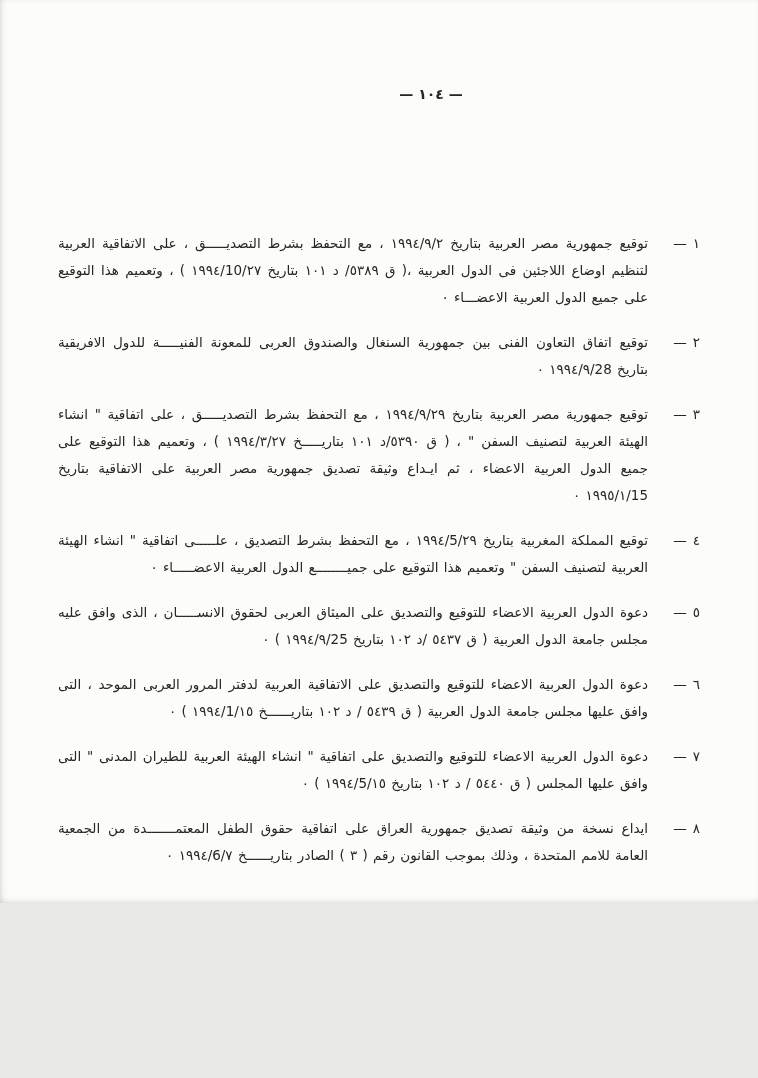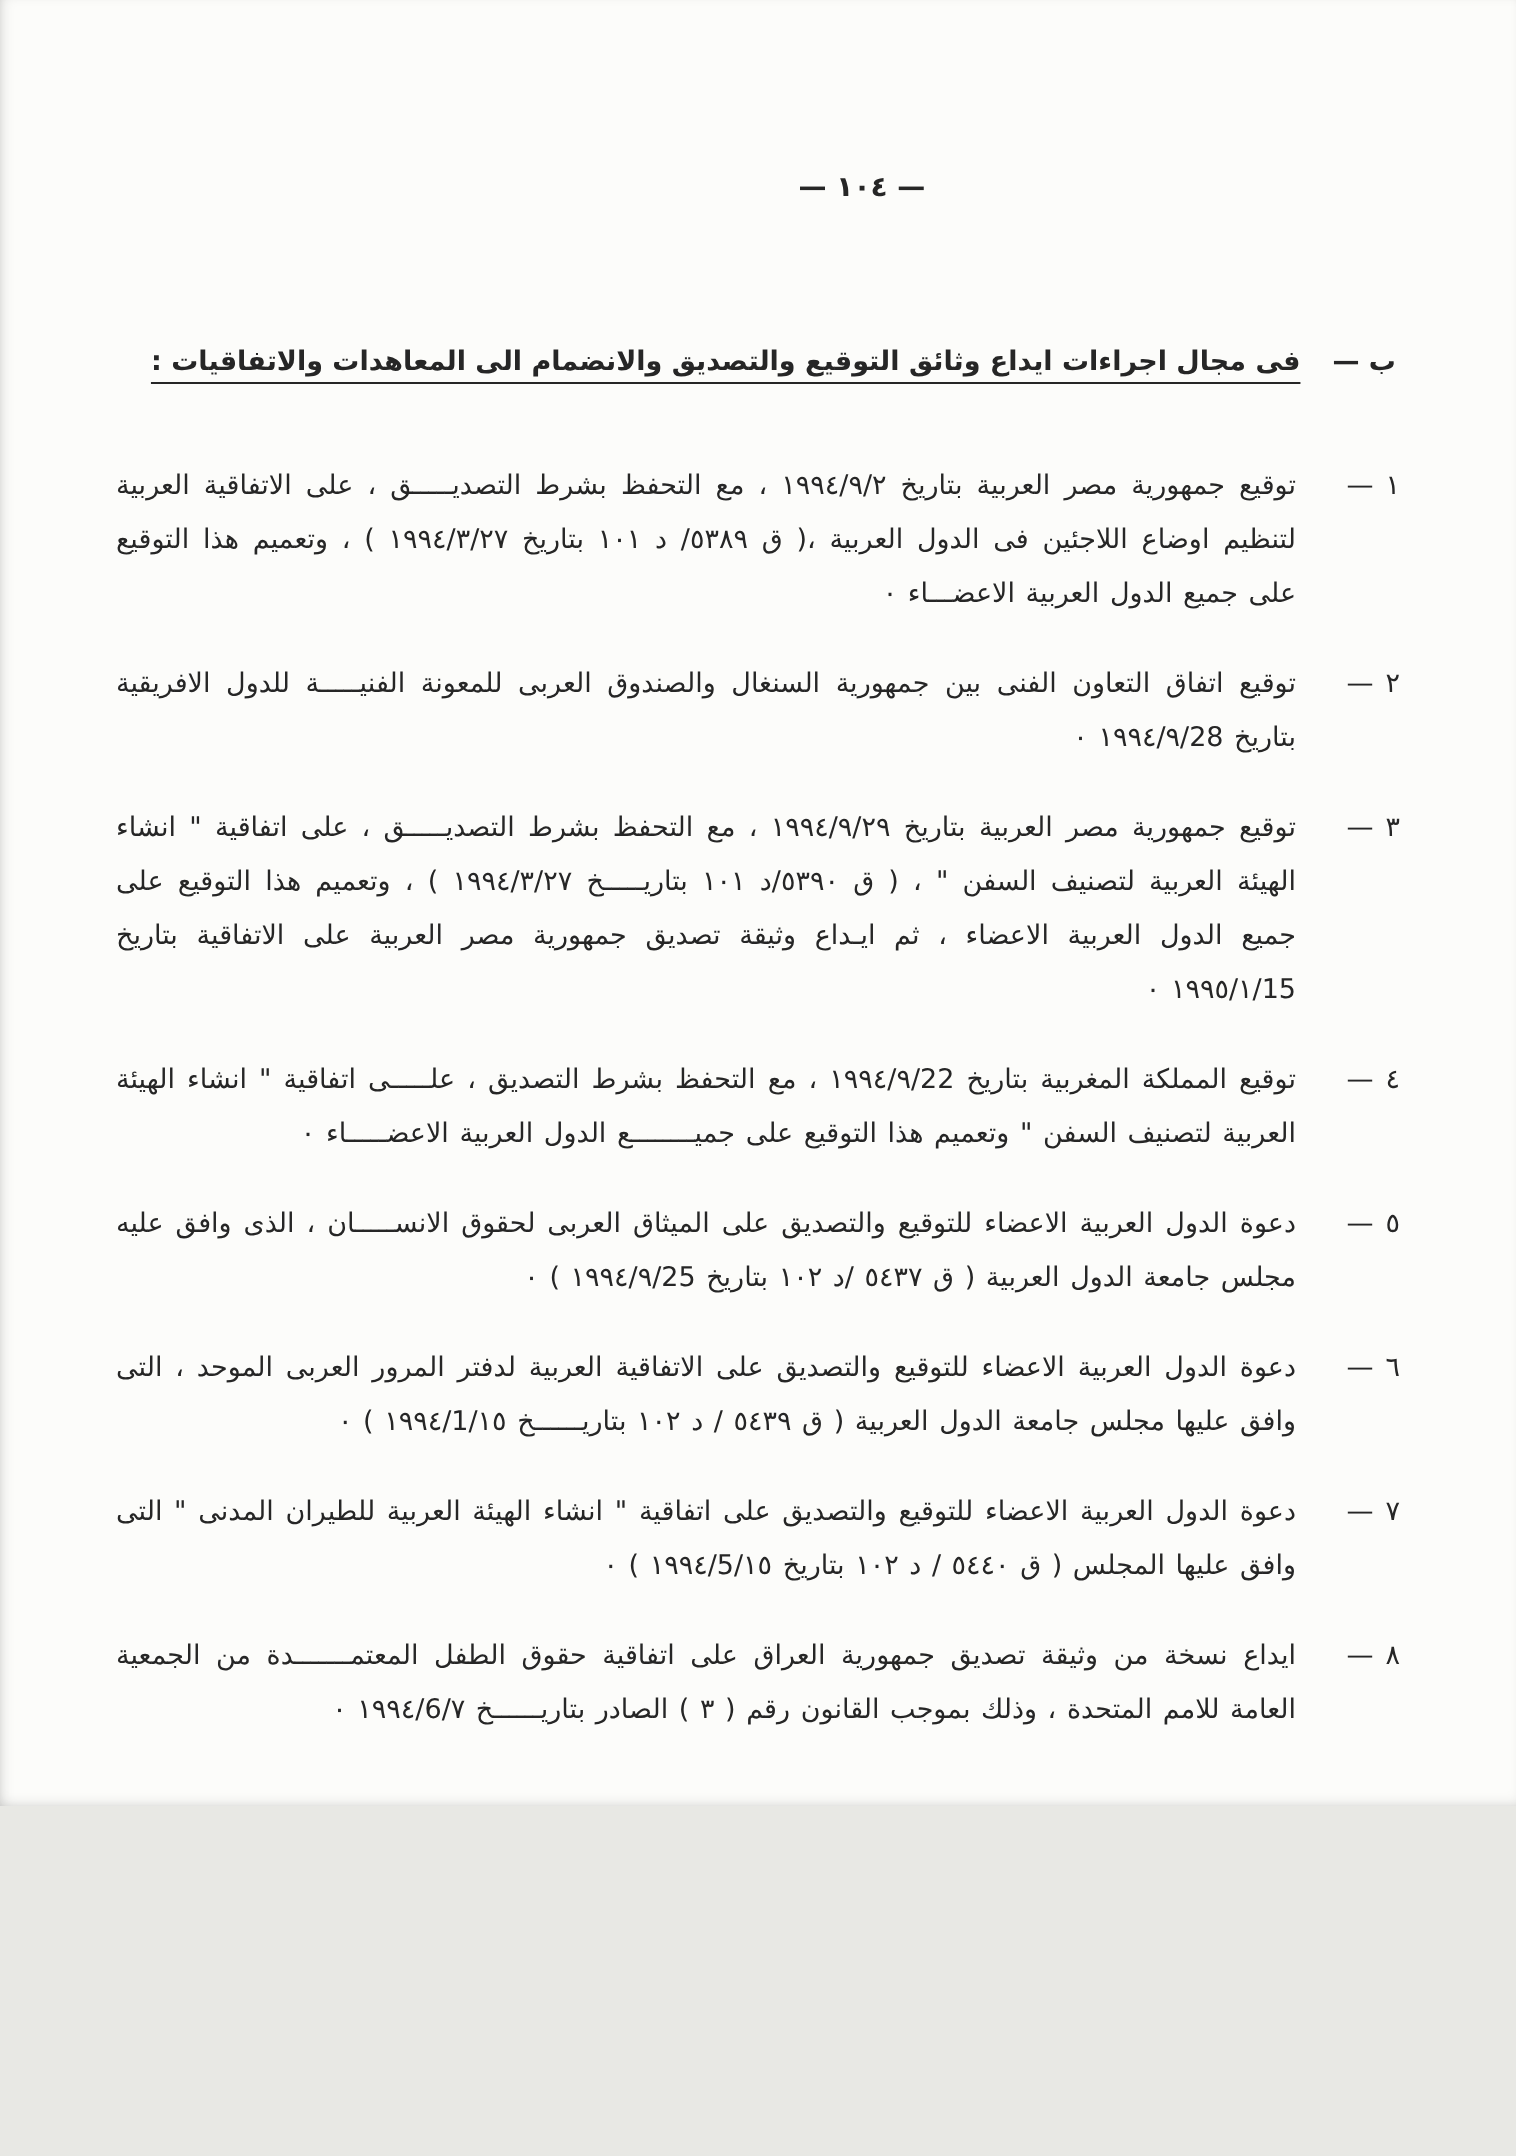--- a/index.html
+++ b/index.html
@@ -75,44 +75,41 @@
     word-spacing: 1px;
   }
 </style>
 </head>
 <body>
 
 <div class="page">
 
   <div class="page-number">— ١٠٤ —</div>
 
-  <div class="section-header">
-    <span class="hdr-prefix">ب —</span><span class="hdr-title">فى مجال اجراءات  ايداع وثائق التوقيع والتصديق والانضمام الى المعاهدات والاتفاقيات  :</span>
-  </div>
 
   <div class="items">
 
     <div class="item">
       <span class="item-head"><span>١</span><span class="dash">—</span></span>
-      <p class="item-text">توقيع جمهورية مصر العربية بتاريخ ١٩٩٤/٩/٢ ، مع التحفظ بشرط التصديـــــق ، على الاتفاقية العربية لتنظيم اوضاع اللاجئين فى الدول العربية ،( ق ٥٣٨٩/ د ١٠١ بتاريخ ١٩٩٤/٣/٢٧ ) ، وتعميم هذا التوقيع على جميع الدول العربية الاعضـــاء ٠</p>
+      <p class="item-text">توقيع جمهورية مصر العربية بتاريخ ١٩٩٤/٩/٢ ، مع التحفظ بشرط التصديـــــق ، على الاتفاقية العربية لتنظيم اوضاع اللاجئين فى الدول العربية ،( ق ٥٣٨٩/ د ١٠١ بتاريخ ١٩٩٤/10/٢٧ ) ، وتعميم هذا التوقيع على جميع الدول العربية الاعضـــاء ٠</p>
     </div>
 
     <div class="item">
       <span class="item-head"><span>٢</span><span class="dash">—</span></span>
       <p class="item-text">توقيع اتفاق التعاون الفنى بين جمهورية السنغال والصندوق العربى للمعونة الفنيـــــة للدول الافريقية بتاريخ ١٩٩٤/٩/28 ٠</p>
     </div>
 
     <div class="item">
       <span class="item-head"><span>٣</span><span class="dash">—</span></span>
       <p class="item-text">توقيع جمهورية مصر العربية بتاريخ ١٩٩٤/٩/٢٩ ، مع التحفظ بشرط التصديـــــق ، على اتفاقية " انشاء الهيئة العربية لتصنيف السفن " ، ( ق ٥٣٩٠/د ١٠١ بتاريـــــخ ١٩٩٤/٣/٢٧ ) ، وتعميم هذا التوقيع على جميع الدول العربية الاعضاء ، ثم ايـداع وثيقة تصديق جمهورية مصر العربية على الاتفاقية بتاريخ ١٩٩٥/١/15 ٠</p>
     </div>
 
     <div class="item">
       <span class="item-head"><span>٤</span><span class="dash">—</span></span>
-      <p class="item-text">توقيع المملكة المغربية بتاريخ ١٩٩٤/٩/22 ، مع التحفظ بشرط التصديق ، علـــــى اتفاقية " انشاء الهيئة العربية لتصنيف السفن " وتعميم هذا التوقيع على جميــــــــع الدول العربية الاعضـــــاء ٠</p>
+      <p class="item-text">توقيع المملكة المغربية بتاريخ ١٩٩٤/5/٢٩ ، مع التحفظ بشرط التصديق ، علـــــى اتفاقية " انشاء الهيئة العربية لتصنيف السفن " وتعميم هذا التوقيع على جميــــــــع الدول العربية الاعضـــــاء ٠</p>
     </div>
 
     <div class="item">
       <span class="item-head"><span>٥</span><span class="dash">—</span></span>
       <p class="item-text">دعوة الدول العربية الاعضاء للتوقيع والتصديق على الميثاق العربى لحقوق الانســـــان ، الذى وافق عليه مجلس جامعة الدول العربية ( ق ٥٤٣٧ /د ١٠٢ بتاريخ ١٩٩٤/٩/25 ) ٠</p>
     </div>
 
     <div class="item">
       <span class="item-head"><span>٦</span><span class="dash">—</span></span>
       <p class="item-text">دعوة الدول العربية الاعضاء للتوقيع والتصديق على الاتفاقية العربية لدفتر المرور العربى الموحد ، التى وافق عليها مجلس جامعة الدول العربية ( ق ٥٤٣٩ / د ١٠٢ بتاريــــــخ ١٩٩٤/1/١٥ ) ٠</p>

